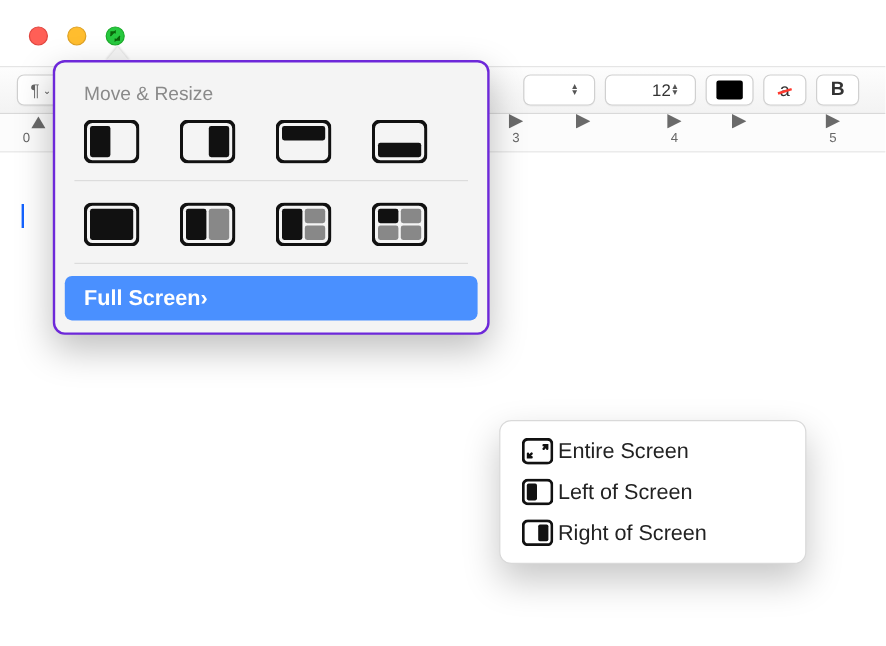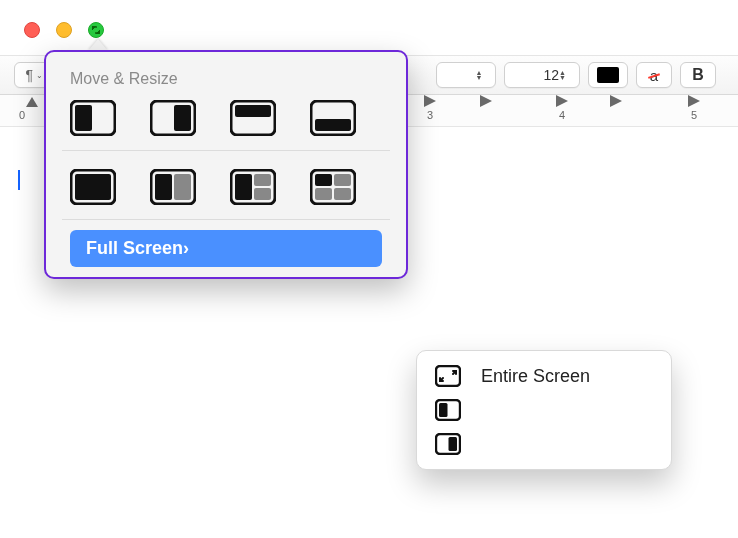--- a/index.html
+++ b/index.html
@@ -73,34 +73,34 @@
     padding: 16px 0 4px 0;
     z-index: 30;
   }
   .section-label { color:#8a8a8a; font-size:16px; font-weight:500; padding: 2px 24px 4px; }
   .icon-row { display:flex; gap: 34px; padding: 8px 24px 14px; }
   .tile-btn { width:46px; height:36px; border-radius:6px; display:flex; align-items:center; justify-content:center; }
   .tile-btn svg { width:46px; height:36px; }
   .divider { height:1px; background:#dcdcdc; margin: 0 16px 10px;}
   .menu-row {
     display:flex; align-items:center; 
-    margin: 6px 24px; padding: 8px 16px; border-radius:6px;
+    margin: 6px 8px; padding: 8px 16px; border-radius:6px;
     font-size:18px; font-weight:600;
   }
   .menu-row.sel { background:#4a90ff; color:#fff; }
   .chevron-right { font-size:18px; }
 
   
   .submenu {
     position: absolute; left: 416px; top: 350px; width: 256px;
     background: #fff; border: 1px solid #d9d9d9; border-radius: 10px;
     box-shadow: 0 14px 30px rgba(0,0,0,.22);
     padding: 8px 6px; z-index: 29;
   }
-  .sub-item { display:flex; align-items:center; gap: 20px; padding: 6px 12px; border-radius:6px; font-size:18px; color:#222; }
+  .sub-item { display:flex; align-items:center; gap: 4px; padding: 6px 12px; border-radius:6px; font-size:18px; color:#222; }
   .sub-item svg { width:26px; height:22px; flex-shrink:0; }
 </style>
 </head>
 <body>
 
 <div class="traffic">
   <div class="dot close"></div>
   <div class="dot min"></div>
   <div class="dot zoom">
     <svg viewBox="0 0 10 10">
@@ -239,20 +239,22 @@
         <rect x="1" y="1" width="24" height="20" rx="4" fill="none" stroke="#111" stroke-width="2.4"></rect>
         <path d="M8 13 L5 16 M5 13 v3 h3 M18 9 L21 6 M21 9 v-3 h-3" stroke="#111" stroke-width="2" fill="none" stroke-linecap="round"></path>
       </svg>
     <span>Entire Screen</span>
   </div>
   <div class="sub-item">
     <svg viewBox="0 0 26 22">
         <rect x="1" y="1" width="24" height="20" rx="4" fill="none" stroke="#111" stroke-width="2.4"></rect>
         <rect x="4" y="4" width="8.5" height="14" rx="1.5" fill="#111"></rect>
       </svg>
+    <span>Left of Screen</span>
   </div>
   <div class="sub-item">
     <svg viewBox="0 0 26 22">
         <rect x="1" y="1" width="24" height="20" rx="4" fill="none" stroke="#111" stroke-width="2.4"></rect>
         <rect x="13.5" y="4" width="8.5" height="14" rx="1.5" fill="#111"></rect>
       </svg>
+    <span>Right of Screen</span>
   </div>
 </div>
 
 </body></html>

